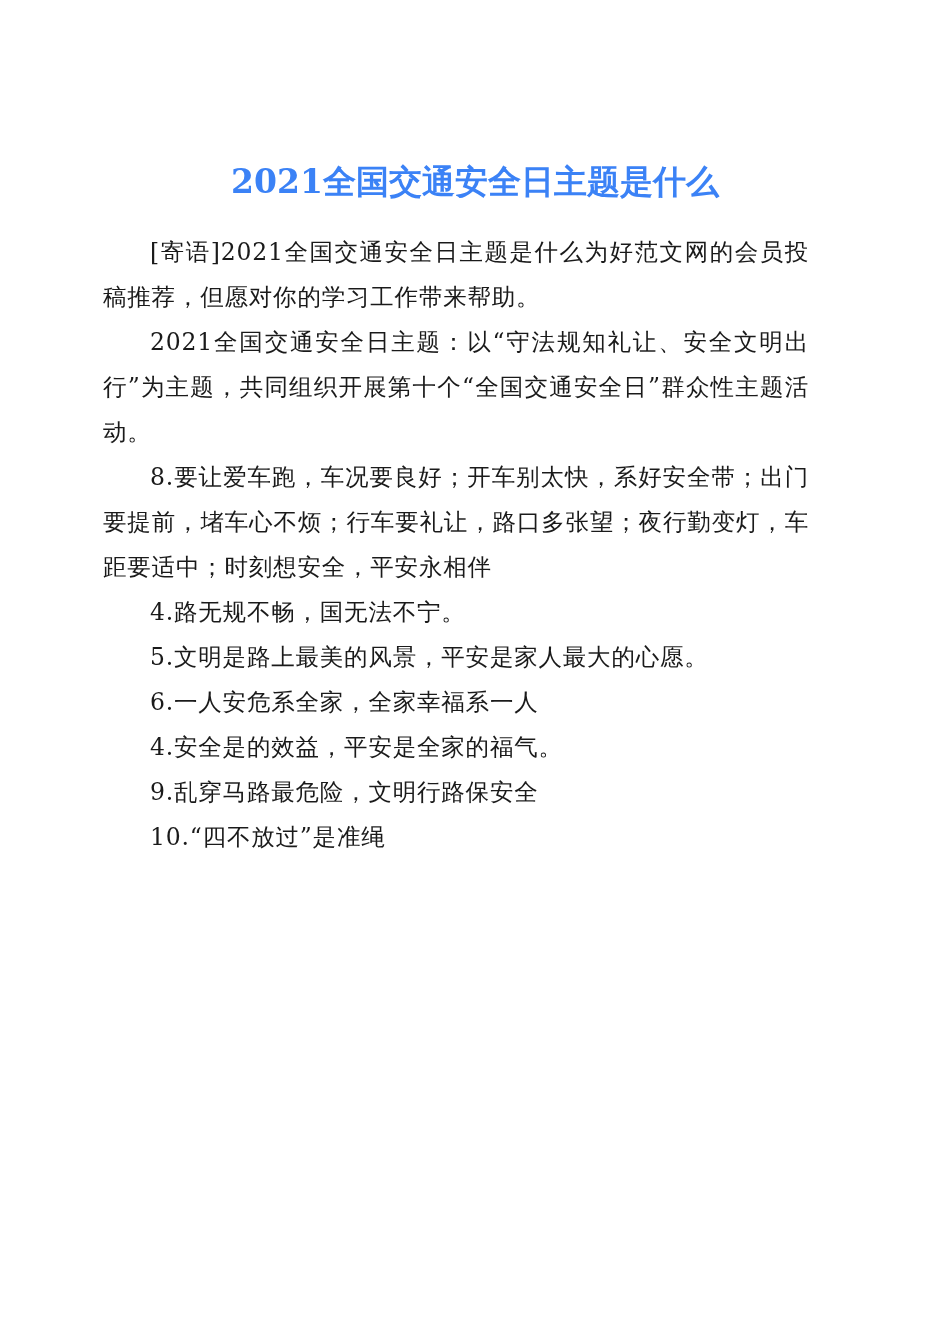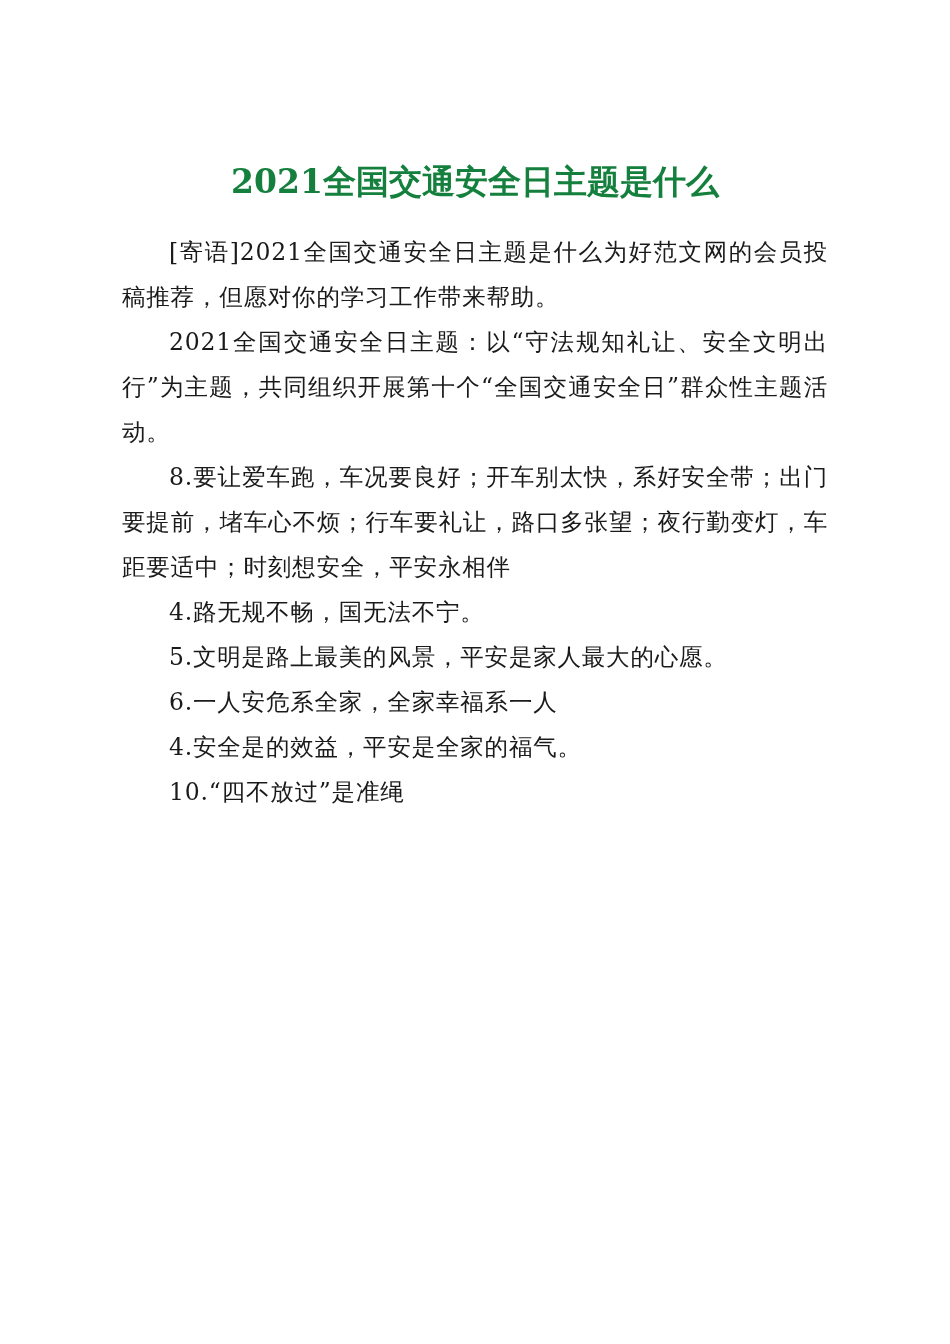--- a/index.html
+++ b/index.html
@@ -18,25 +18,25 @@
     position: absolute;
     left: 0;
     width: 950px;
     top: 138px;
     text-align: center;
     font-family: "DejaVu Serif", "Liberation Serif", serif;
     font-weight: bold;
     font-size: 33px;
     line-height: 44px;
     letter-spacing: 0px;
-    color: #15803d;
+    color: #3b82f6;
   }
   .body {
     position: absolute;
-    left: 122px;
+    left: 103px;
     top: 230px;
     width: 706px;
     font-family: "DejaVu Serif", "Liberation Serif", serif;
     font-size: 23.5px;
     line-height: 45px;
     letter-spacing: 0.8px;
     text-align: justify;
     color: #1a1a1a;
   }
   .body p {
@@ -50,14 +50,15 @@
 <h1 class="title">2021全国交通安全日主题是什么</h1>
 
 <div class="body">
   <p>[寄语]2021全国交通安全日主题是什么为好范文网的会员投稿推荐，但愿对你的学习工作带来帮助。</p>
   <p>2021全国交通安全日主题：以“守法规知礼让、安全文明出行”为主题，共同组织开展第十个“全国交通安全日”群众性主题活动。</p>
   <p>8.要让爱车跑，车况要良好；开车别太快，系好安全带；出门要提前，堵车心不烦；行车要礼让，路口多张望；夜行勤变灯，车距要适中；时刻想安全，平安永相伴</p>
   <p>4.路无规不畅，国无法不宁。</p>
   <p>5.文明是路上最美的风景，平安是家人最大的心愿。</p>
   <p>6.一人安危系全家，全家幸福系一人</p>
   <p>4.安全是的效益，平安是全家的福气。</p>
+  <p>9.乱穿马路最危险，文明行路保安全</p>
   <p>10.“四不放过”是准绳</p>
 </div>
 
 </body></html>

